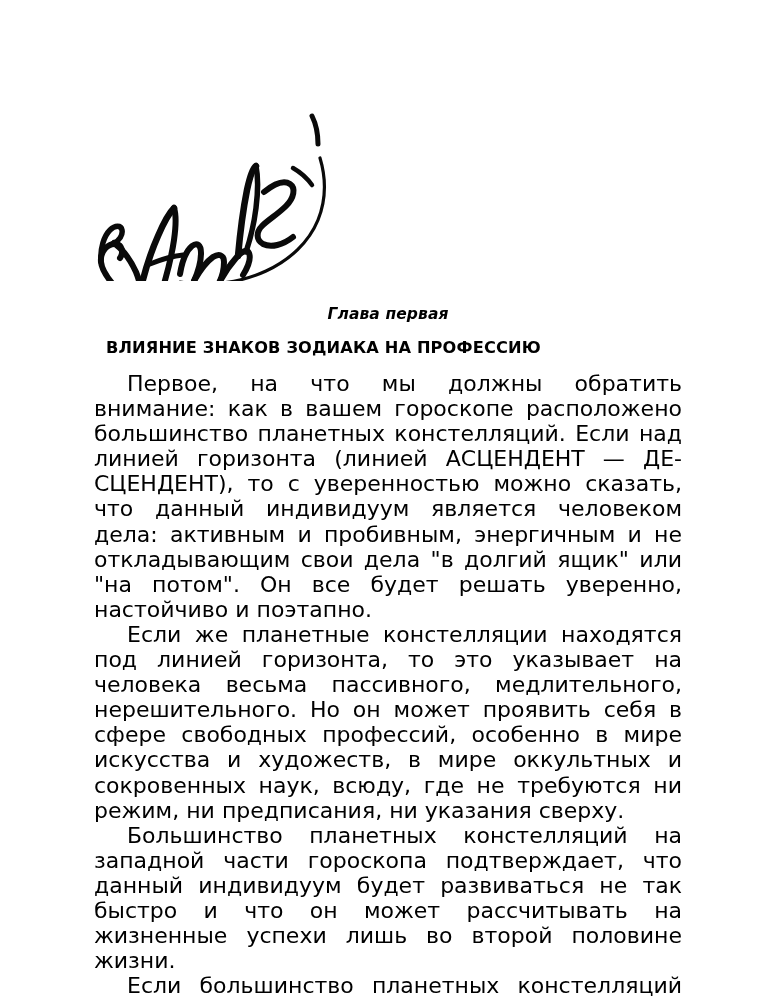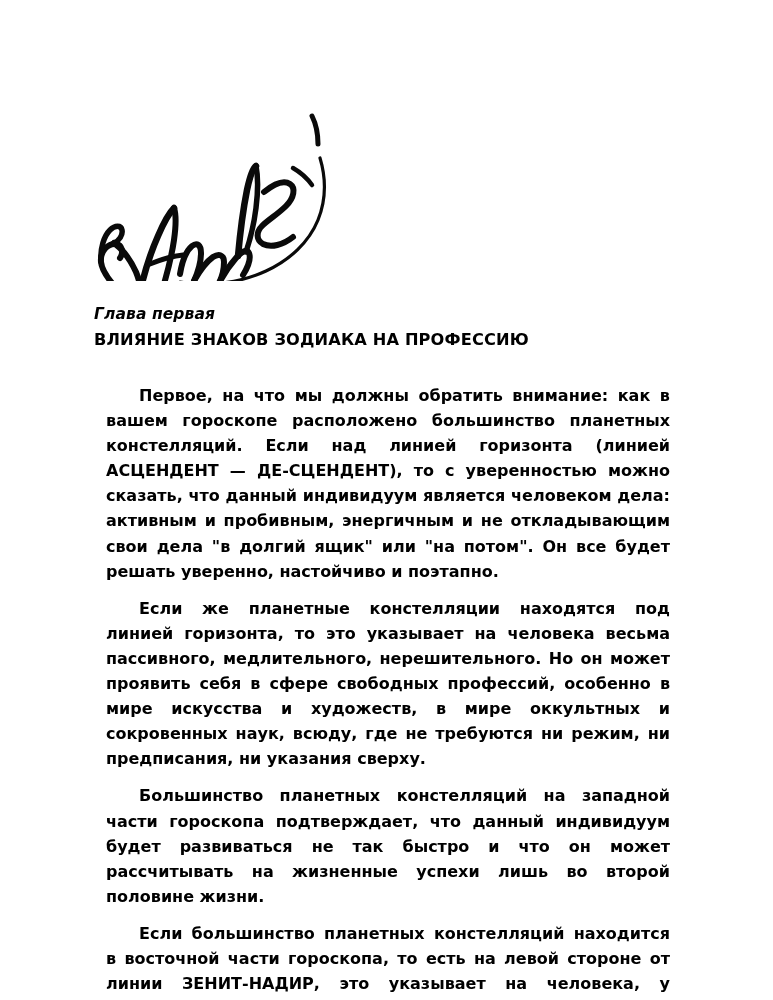--- a/index.html
+++ b/index.html
@@ -45,46 +45,46 @@
     top: 303px;
     width: 588px;
   }
   .chapter-label {
     font-weight: bold;
     font-style: italic;
     font-size: 15.5px;
     line-height: 22px;
     letter-spacing: 0.1px;
     margin: 0 0 4px 0;
+    text-align: center;
   }
   .chapter-title {
     font-weight: bold;
     font-size: 16.2px;
     line-height: 22px;
     letter-spacing: 0.15px;
-    margin: 0;
+    margin: 12px;
     white-space: nowrap;
   }
 
   
   .body-text {
     position: absolute;
     left: 94px;
     top: 371px;
     width: 588px;
   }
   .body-text p {
-    margin: 12px;
+    margin: 0;
     text-align: justify;
     text-justify: inter-word;
-    font-size: 16px;
+    font-size: 22px;
     line-height: 25.1px;
     text-indent: 33px;
     hyphens: none;
-    font-weight: bold;
   }
   .body-text p:last-child {
     text-align-last: left;
   }
 </style>
 </head>
 <body>
 
 <div class="page">
 

